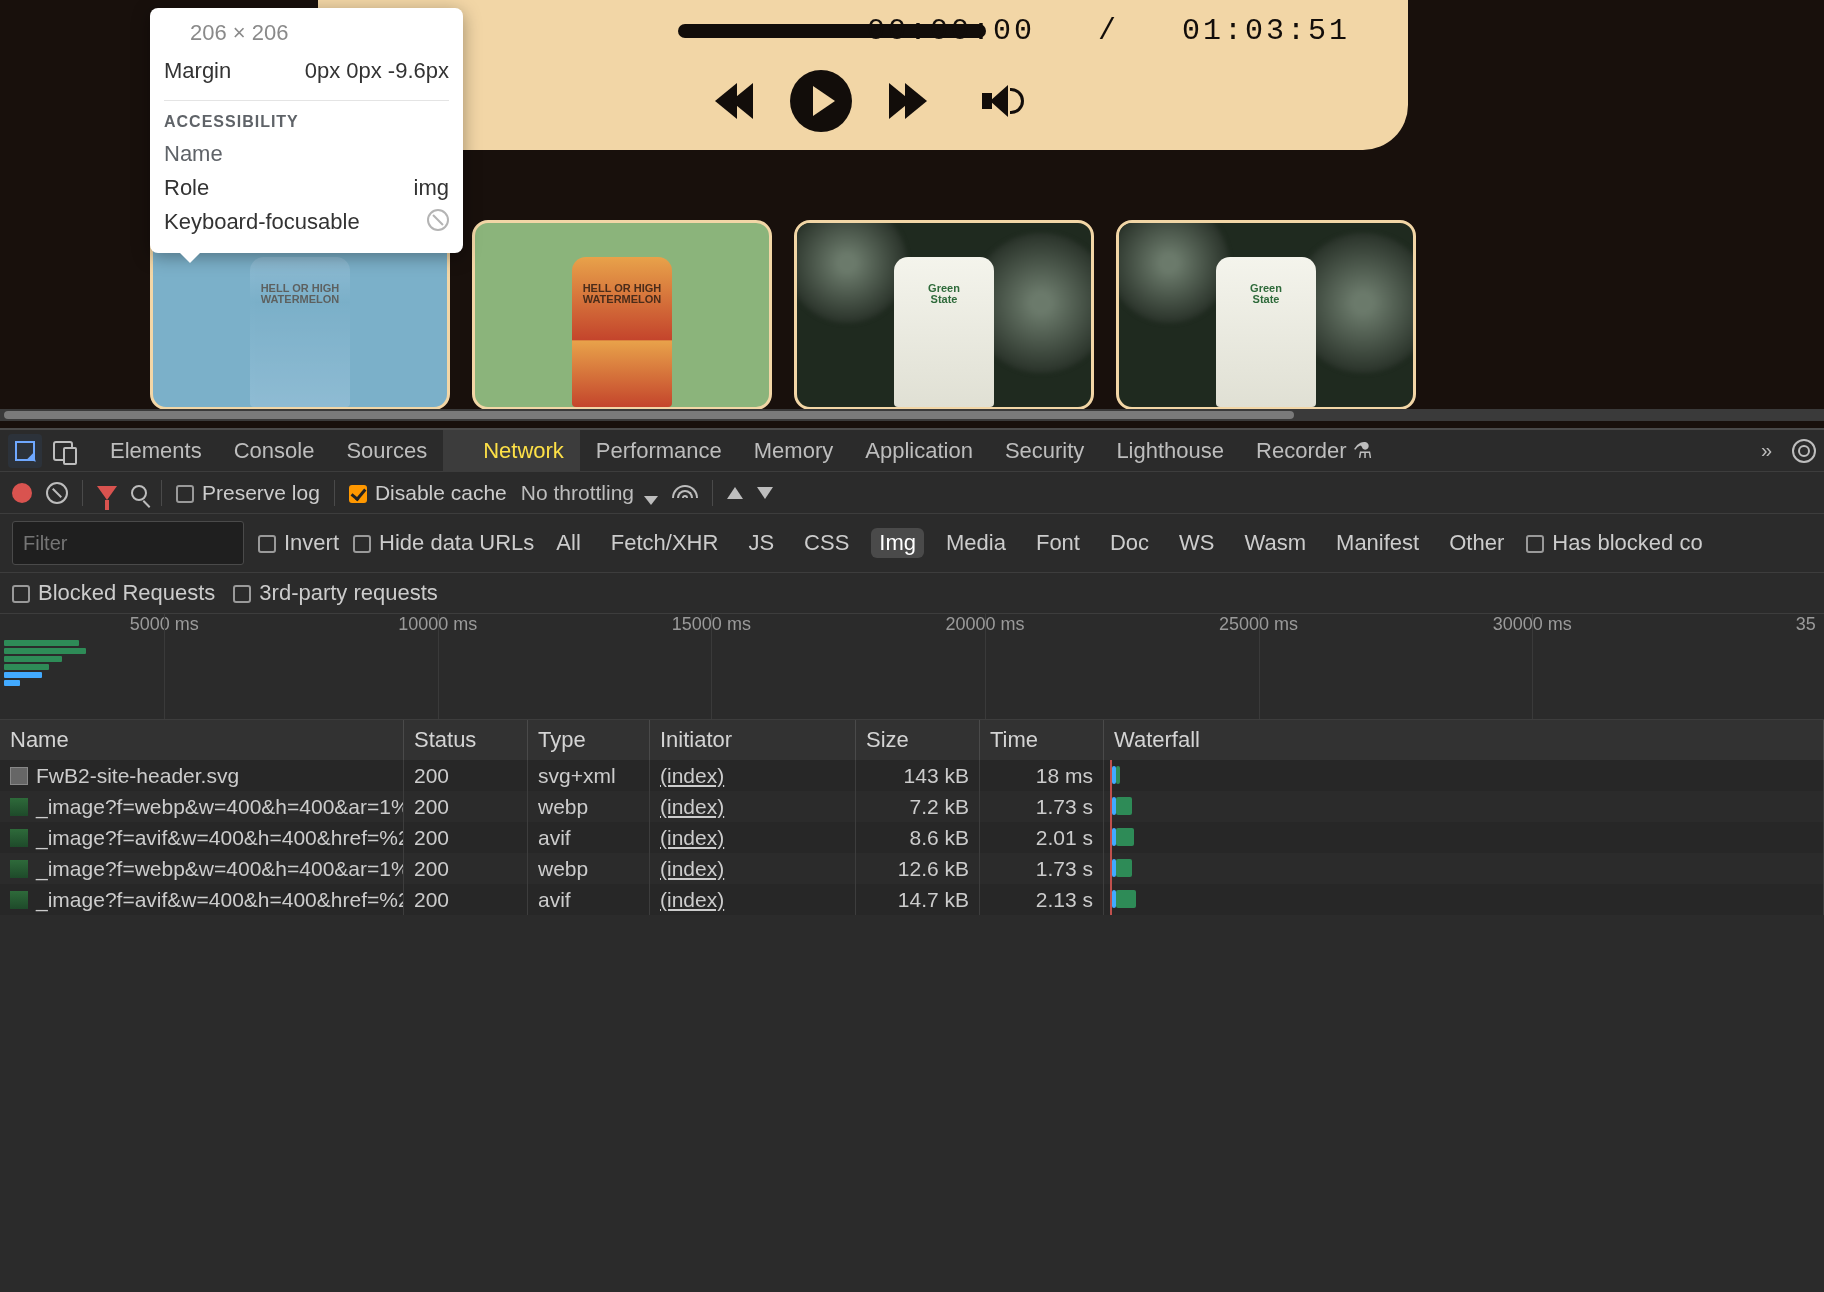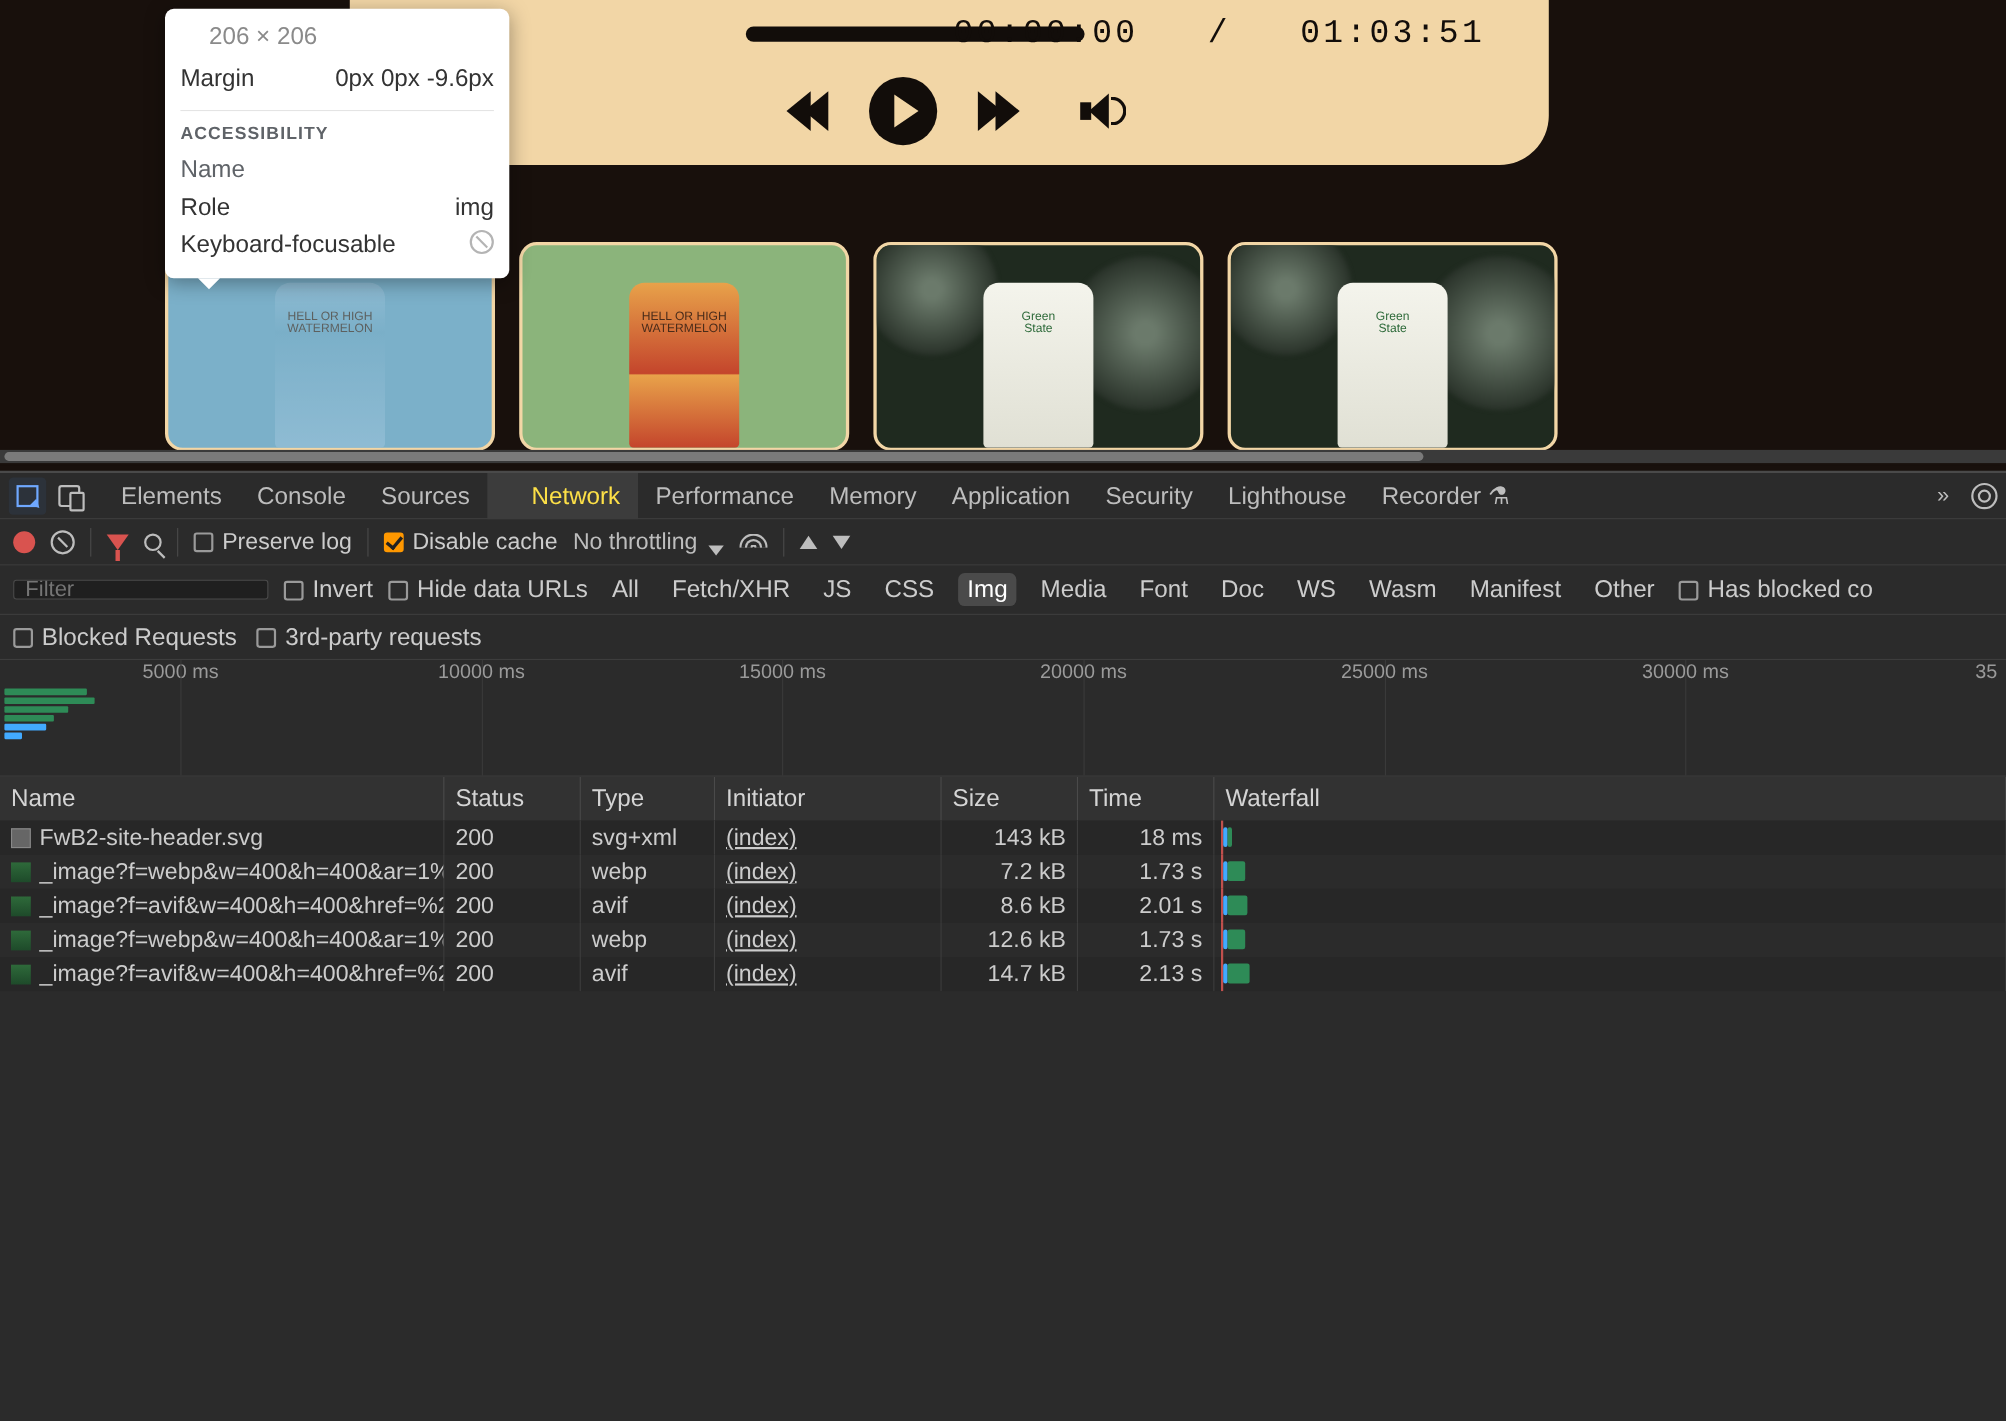--- a/index.html
+++ b/index.html
@@ -156,21 +156,21 @@
 .thumb.dark::after  { width:140px; height:140px; top:10px; right:-20px; }
 .can {
   width:100px; height:150px; border-radius:14px 14px 4px 4px;
   position:relative; z-index:2;
 }
 .thumb.sel .can { background: linear-gradient(#9cc4db,#7bb0c9 30%,#9cc4db); opacity:.6; }
 .thumb.green .can { background: linear-gradient(#e8a24a,#c4452c 55%,#e8a24a 56%,#c4452c); }
 .thumb.dark .can { background: linear-gradient(#f4f4ec,#e0e0d4); }
 .can-label {
   position:absolute; top:26px; left:50%; transform:translateX(-50%);
-  font-size:11px; font-weight:400; text-align:center; line-height:1;
+  font-size:11px; font-weight:700; text-align:center; line-height:1;
   color:#4a2c1a; white-space:pre;
 }
 .thumb.dark .can-label { color:#2e6a3a; }
 
 
 .page-scroll {
   position:absolute; bottom:2px; left:0; right:0; height:12px;
   background:#3a3a3a;
 }
 .page-scroll-thumb {
@@ -233,21 +233,21 @@
 .upload, .download { width:0; height:0; border-left:8px solid transparent; border-right:8px solid transparent; }
 .upload { border-bottom:12px solid #bdbdbd; }
 .download { border-top:12px solid #bdbdbd; }
 
 
 .dt-filter {
   display:flex; align-items:center; gap:14px; padding:7px 12px; font-size:22px;
   border-bottom:1px solid #3d3d3d; flex-wrap:nowrap; overflow:hidden;
 }
 .filter-input {
-  width:232px; height:18px; background:#1f1f1f; border:1px solid #4a4a4a;
+  width:232px; height:44px; background:#1f1f1f; border:1px solid #4a4a4a;
   border-radius:3px; color:#9a9a9a; padding:0 10px; font-size:20px;
 }
 .chip { padding:2px 8px; border-radius:6px; cursor:pointer; }
 .chip.active { background:#4a4a4a; color:#fff; }
 
 .dt-filter2 {
   display:flex; align-items:center; gap:18px; padding:7px 12px; font-size:22px;
   border-bottom:1px solid #3d3d3d;
 }
 

